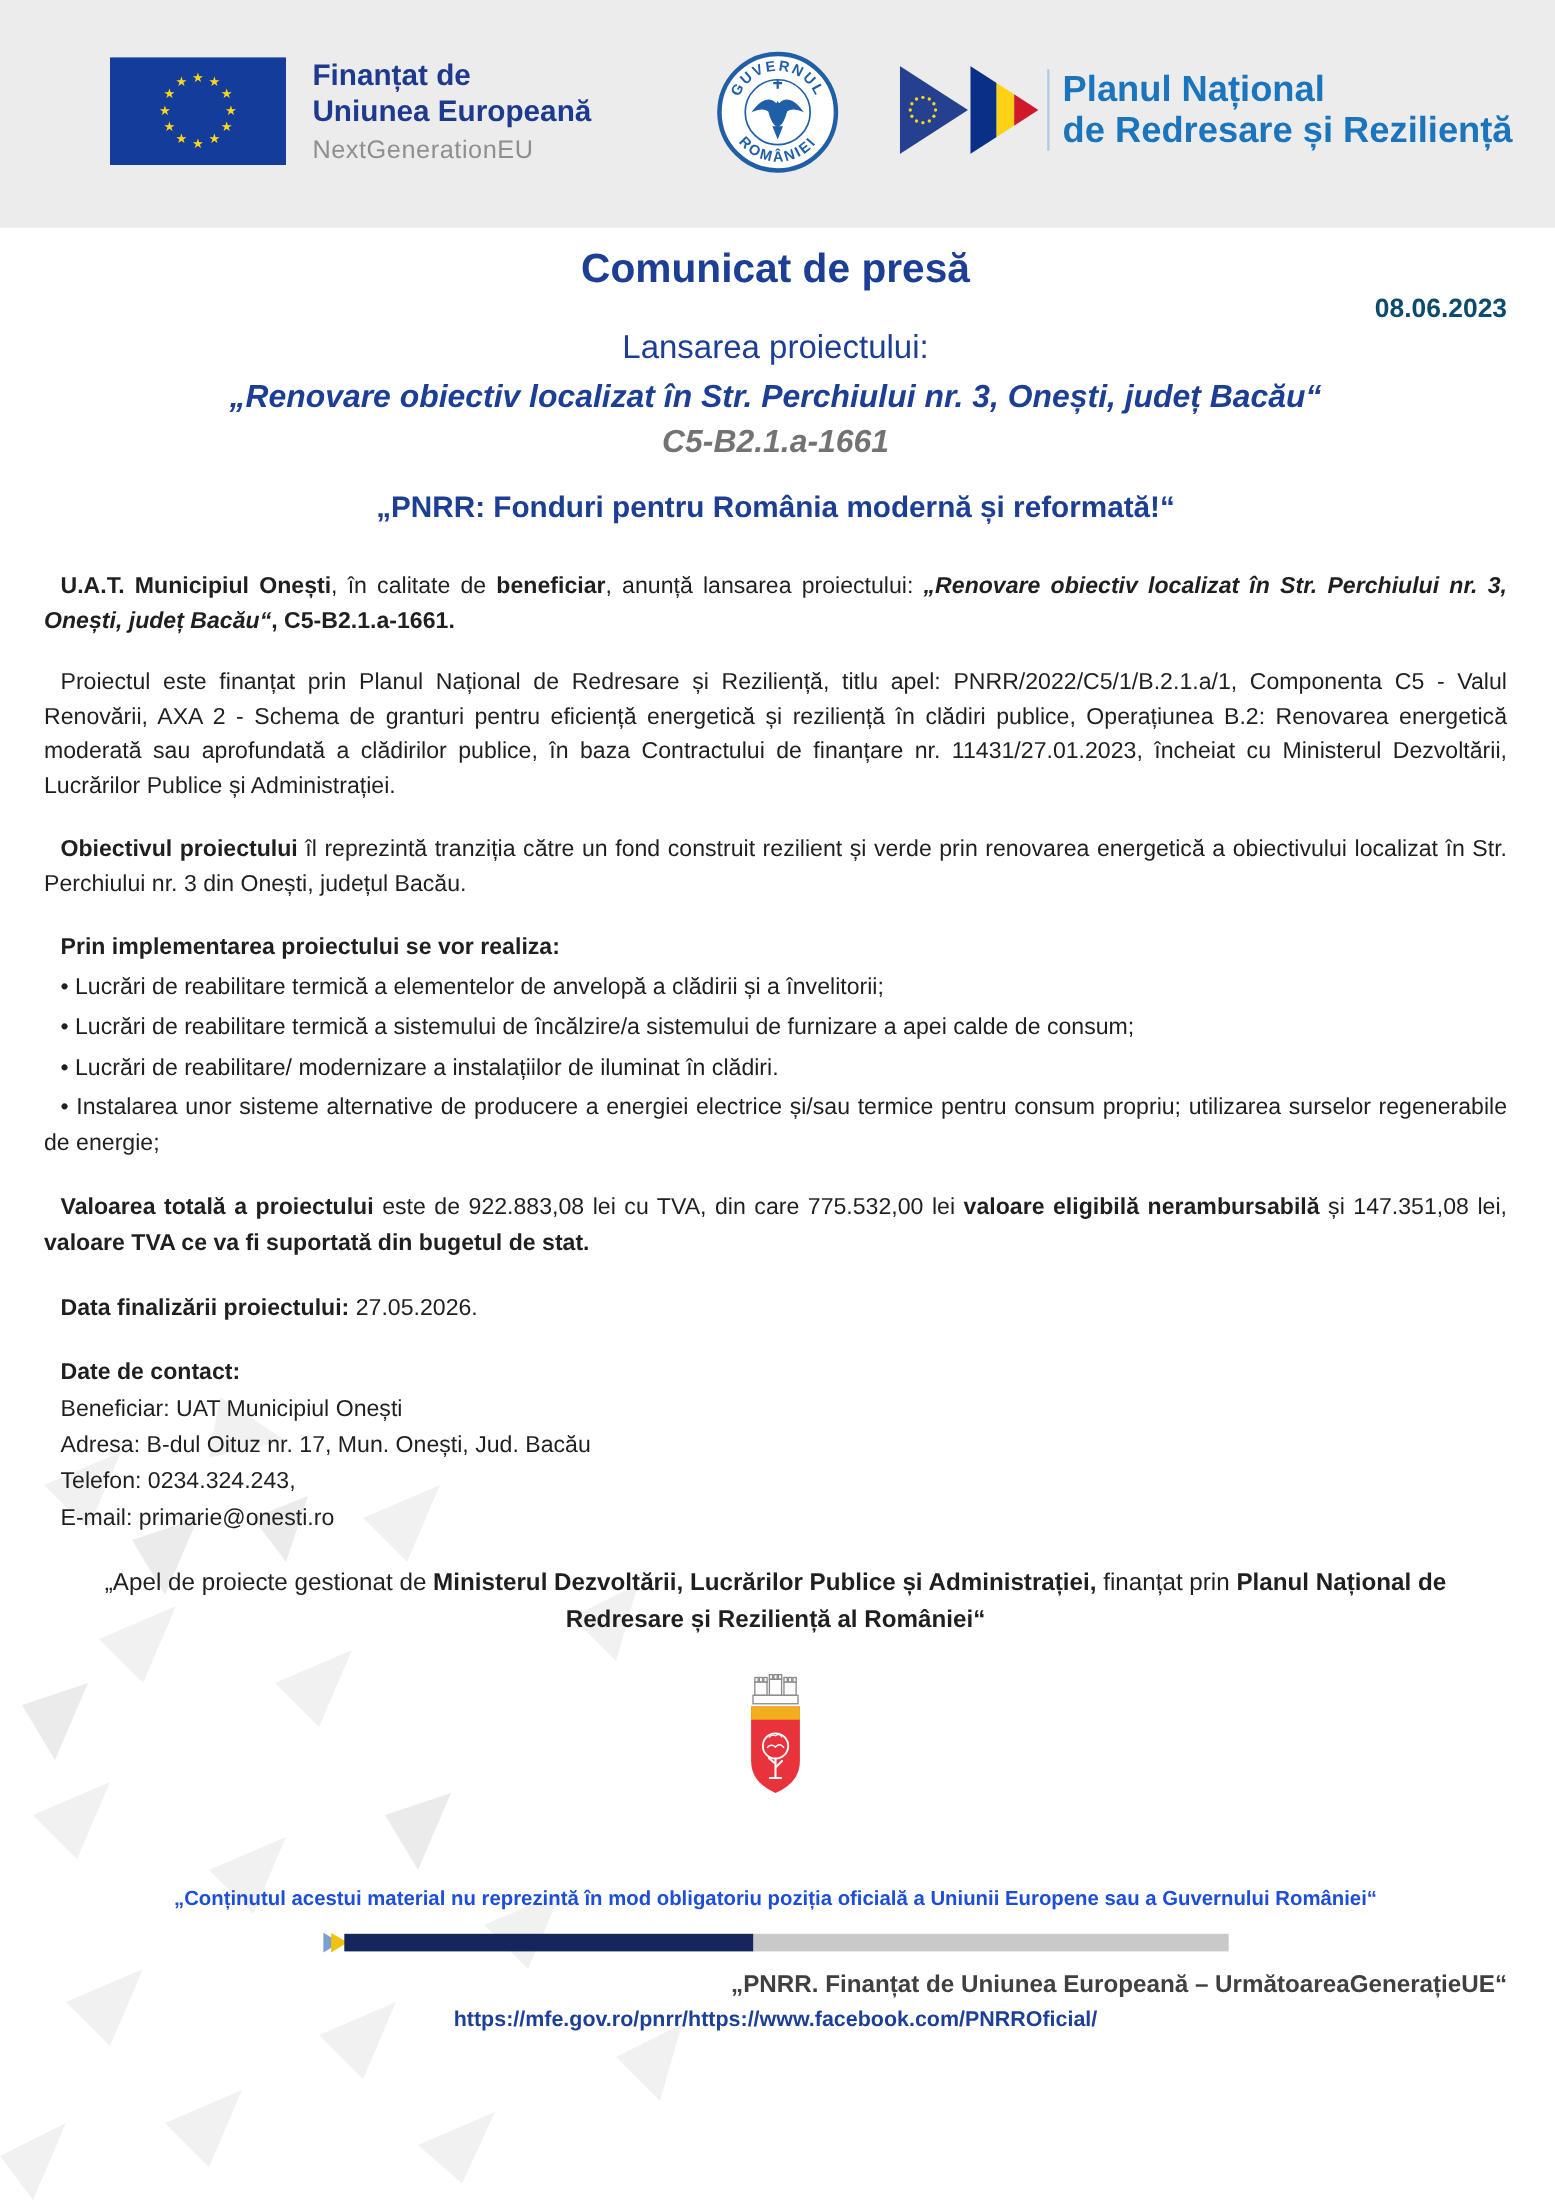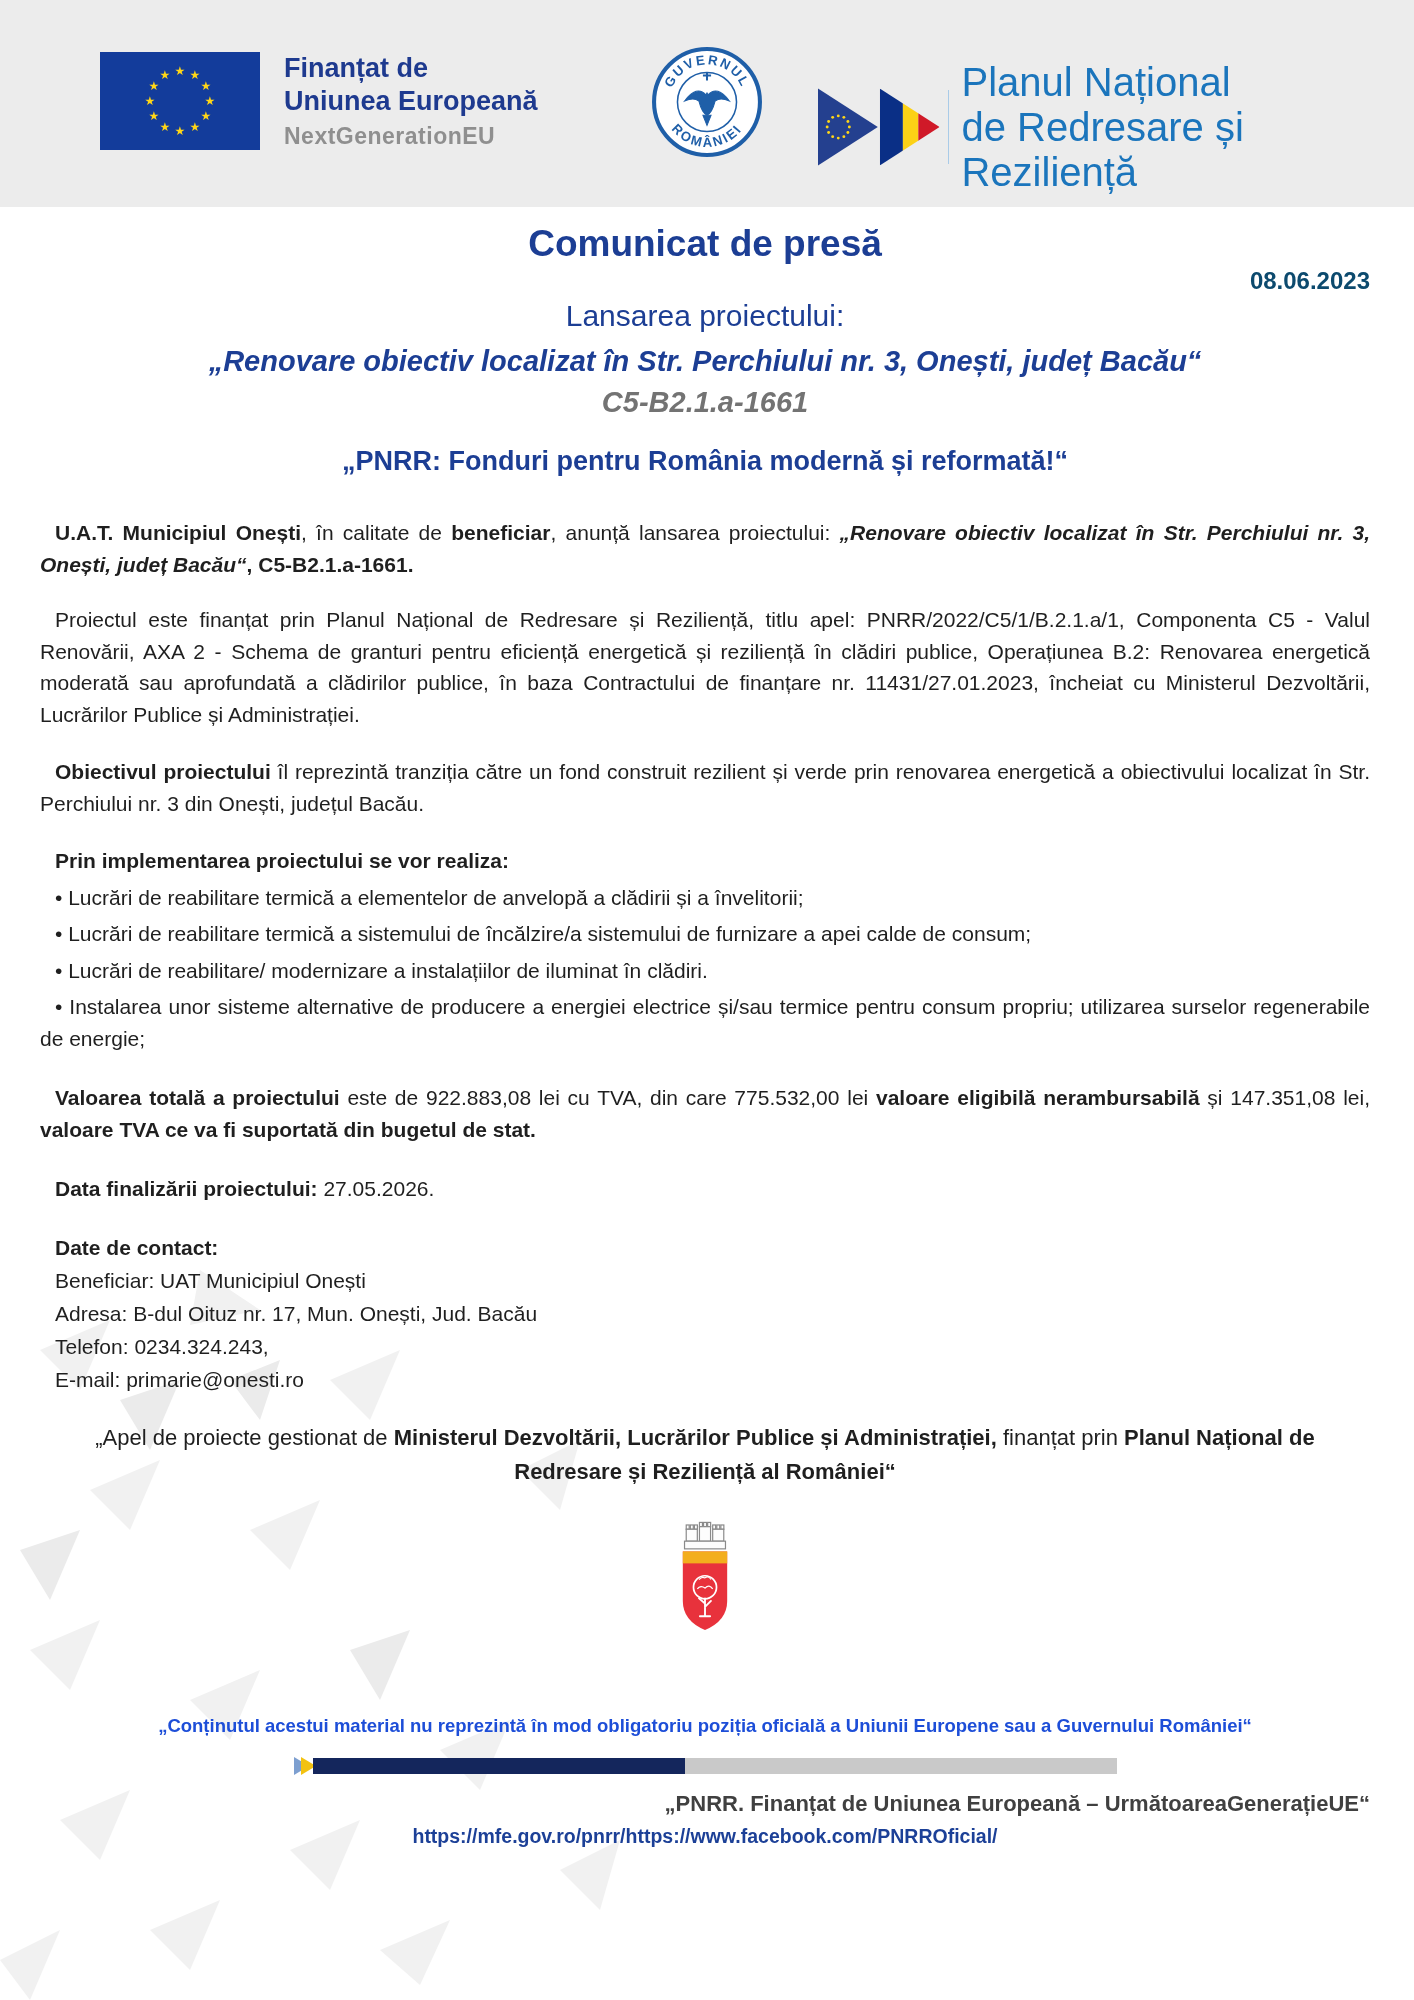--- a/index.html
+++ b/index.html
@@ -7,25 +7,25 @@
         font-family:"Liberation Sans",sans-serif;color:#1f1f1f;}
   .watermark{position:absolute;left:0;top:1230px;z-index:0;pointer-events:none;}
   .band{position:absolute;top:0;left:0;width:100%;height:207px;background:#ececec;z-index:1;}
   .content{position:absolute;top:207px;left:0;width:100%;box-sizing:border-box;
            padding:0 44px 0 40px;z-index:2;}
 
   
   .eu-logo{position:absolute;left:100px;top:52px;display:flex;gap:24px;}
   .eu-flag{width:160px;height:98px;display:block;}
   .eu-bold{font-size:27px;font-weight:bold;color:#1e3a8f;line-height:1.22;}
-  .eu-gray{font-size:23px;color:#8f8f8f;margin-top:5px;letter-spacing:.5px;font-weight:bold;}
+  .eu-gray{font-size:23px;color:#8f8f8f;margin-top:5px;letter-spacing:.5px;}
   .gov-seal{position:absolute;left:651px;top:46px;width:112px;height:112px;}
   .pnrr-logo{position:absolute;left:818px;top:60px;display:flex;align-items:center;}
   .pnrr-divider{width:2px;height:74px;background:#a9cbe8;margin:0 12px 0 8px;}
-  .pnrr-text{font-size:40px;font-weight:normal;color:#1b75bc;line-height:1.12;}
+  .pnrr-text{font-size:33px;font-weight:bold;color:#1b75bc;line-height:1.12;}
 
   
   .title{margin:16px 0 0;text-align:center;font-size:37px;font-weight:bold;color:#1c3e94;}
   .date{text-align:right;font-size:24px;font-weight:bold;color:#0c4a6e;margin-top:2px;}
   .launch{text-align:center;font-size:30px;color:#1c3e94;margin-top:4px;}
   .ptitle{text-align:center;font-size:29px;font-weight:bold;font-style:italic;color:#1c3e94;margin-top:12px;}
   .pcode{text-align:center;font-size:29px;font-weight:bold;font-style:italic;color:#737373;margin-top:8px;}
   .slogan{text-align:center;font-size:27px;font-weight:bold;color:#1c3e94;margin-top:27px;}
   .para{font-size:21px;line-height:1.5;margin:0;text-indent:15px;}
   .j{text-align:justify;}

